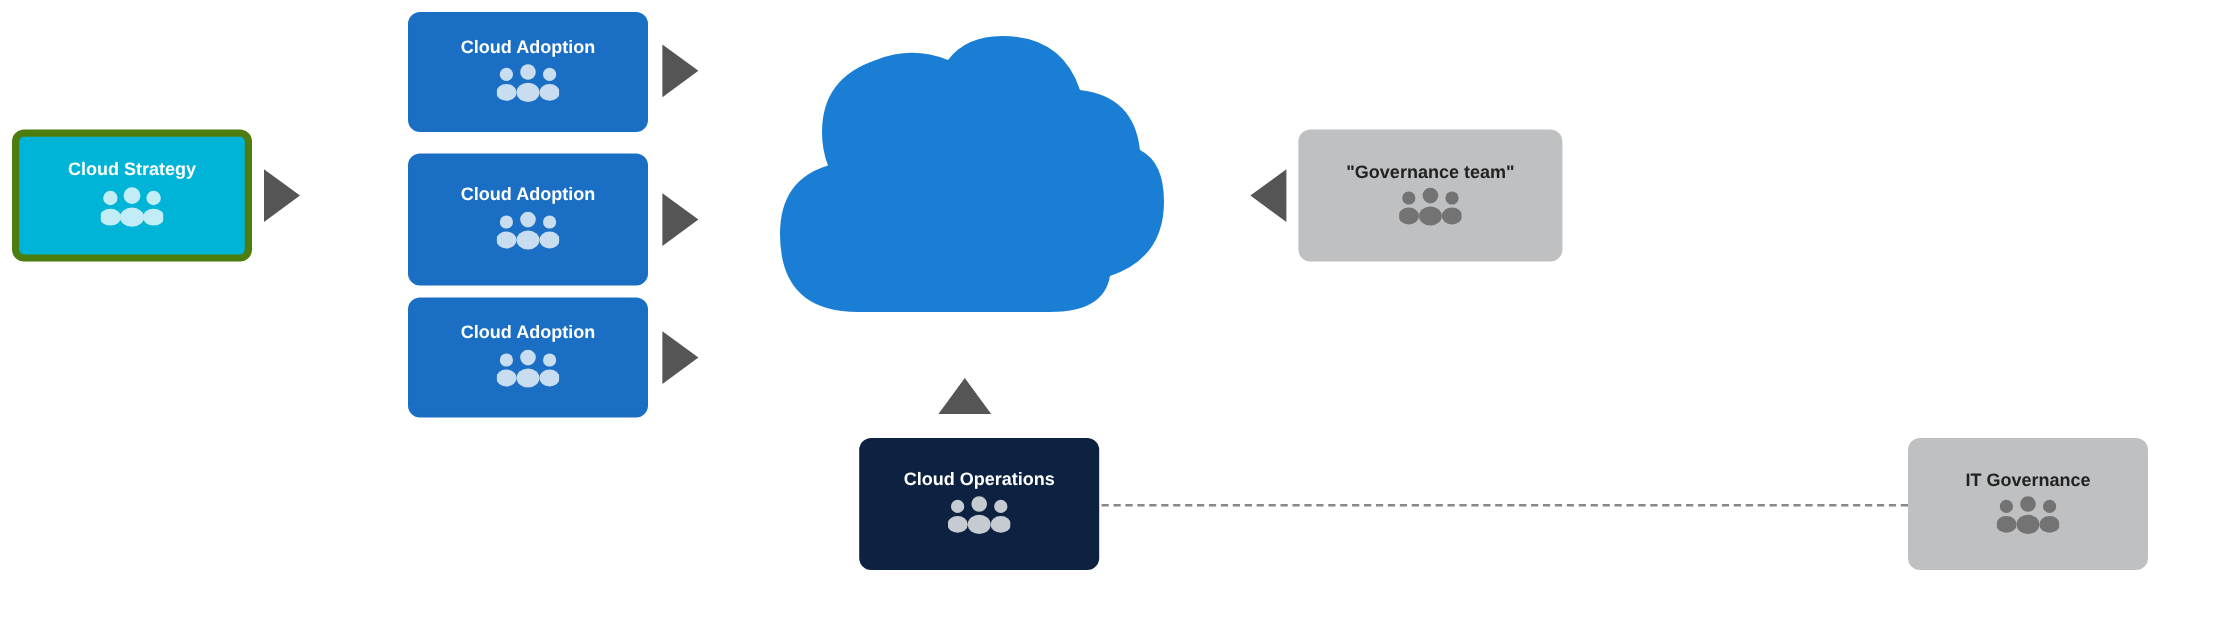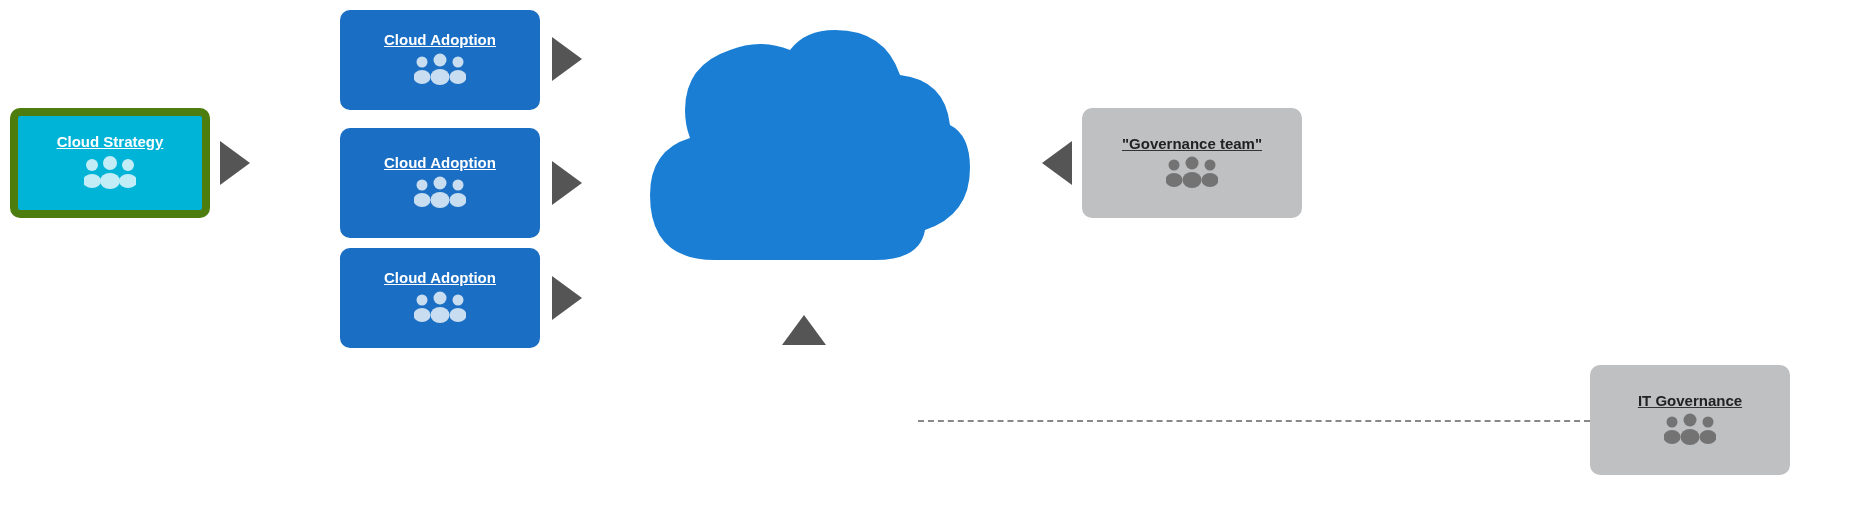--- a/index.html
+++ b/index.html
@@ -24,26 +24,25 @@
       border-radius: 10px;
       display: flex;
       flex-direction: column;
       align-items: center;
       justify-content: center;
       color: #fff;
       font-size: 15px;
       font-weight: 600;
       text-align: center;
       padding: 8px 12px;
-      text-decoration: underline;
     }
 
     .box-cyan {
       background: #00b4d8;
-      border: 8px solid #4d7c0f;
+      border: 6px solid #4d7c0f;
     }
 
     .box-blue {
       background: #1a6fc4;
       border: 2px solid #1a6fc4;
     }
 
     .box-darknavy {
       background: #0d2240;
       border: 2px solid #0d2240;
@@ -198,20 +197,33 @@
         Q 290 240 245 240
         Z
       " fill="#1a7fd4"></path>
     </svg>
   </div>
 
   <div class="arrow-up" style="left:782px; top:315px;"></div>
 
   <div class="arrow-left" style="left:1042px; top:141px;"></div>
 
+  <div class="box box-darknavy" style="left:716px; top:365px; width:200px; height:110px;">
+    <span class="box-label">Cloud Operations</span>
+    <svg class="people-icon" width="52" height="36" viewBox="0 0 52 36">
+      <g fill="white" opacity="0.85">
+        <circle cx="8" cy="9" r="5.5"></circle>
+        <ellipse cx="8" cy="24" rx="8.5" ry="7"></ellipse>
+        <circle cx="26" cy="7" r="6.5"></circle>
+        <ellipse cx="26" cy="24" rx="9.5" ry="8"></ellipse>
+        <circle cx="44" cy="9" r="5.5"></circle>
+        <ellipse cx="44" cy="24" rx="8.5" ry="7"></ellipse>
+      </g>
+    </svg>
+  </div>
 
   <div class="box box-gray" style="left:1082px; top:108px; width:220px; height:110px;">
     <span class="box-label-gray">"Governance team"</span>
     <svg class="people-icon" width="52" height="36" viewBox="0 0 52 36">
       <g fill="#555" opacity="0.8">
         <circle cx="8" cy="9" r="5.5"></circle>
         <ellipse cx="8" cy="24" rx="8.5" ry="7"></ellipse>
         <circle cx="26" cy="7" r="6.5"></circle>
         <ellipse cx="26" cy="24" rx="9.5" ry="8"></ellipse>
         <circle cx="44" cy="9" r="5.5"></circle>

